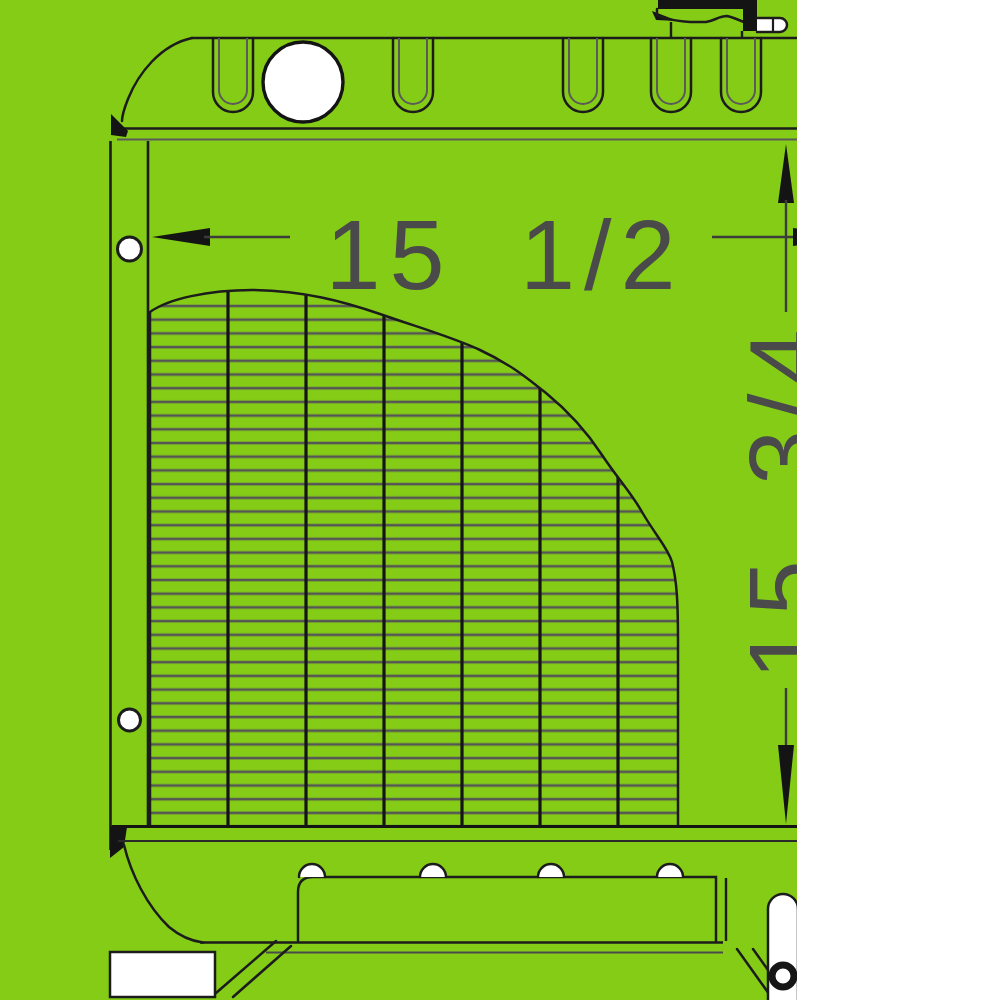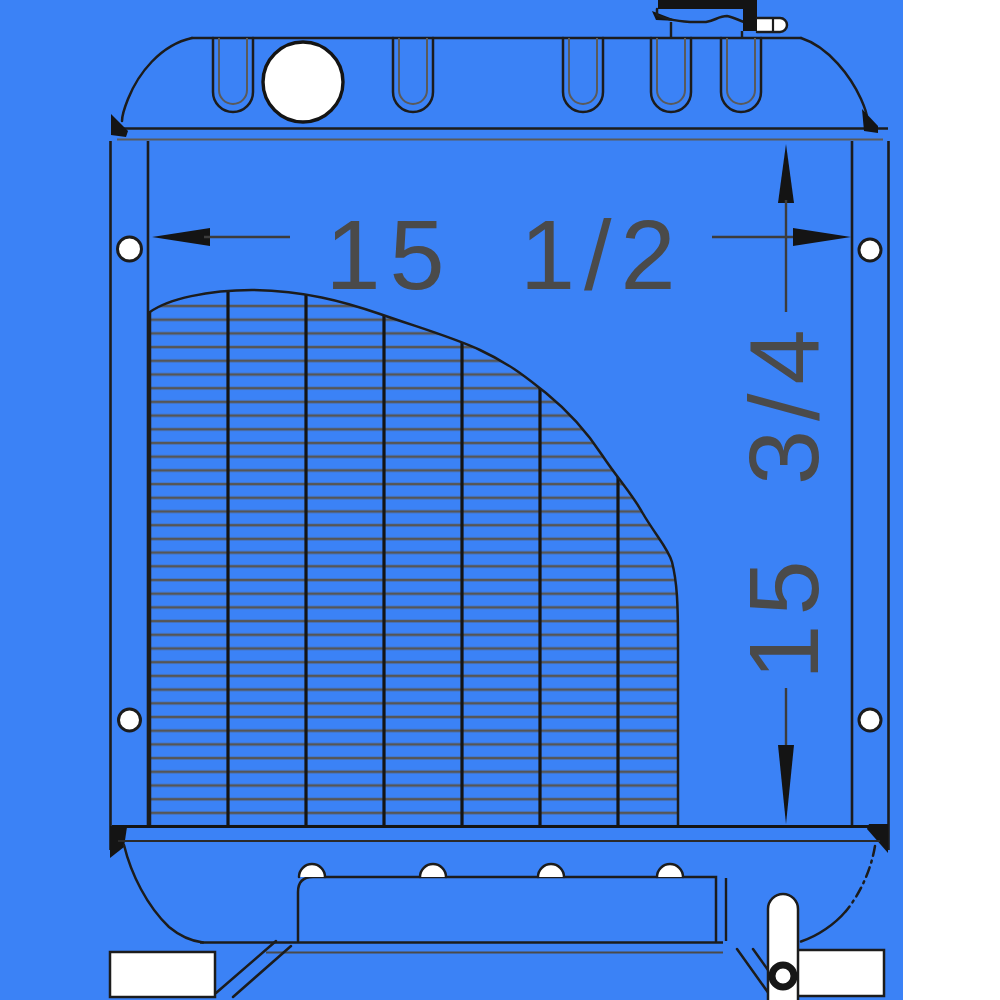--- a/index.html
+++ b/index.html
@@ -1,24 +1,24 @@
 <!DOCTYPE html>
 <html><head>
 <meta charset="utf-8">
 <style>
   html, body {
     margin: 0;
     padding: 0;
     background: #ffffff;
   }
   .stage {
-    width: 903px;
+    width: 797px;
     height: 1000px;
     position: relative;
-    background: #3b82f6;
+    background: #84cc16;
     overflow: hidden;
   }
   svg { display: block; }
   .outline  { stroke: #1c1c1c; stroke-width: 2.5; fill: none; stroke-linecap: round; }
   .outline-thin  { stroke: #5a5a5a; stroke-width: 2;   fill: none; }
   .solid    { fill: #141414; stroke: none; }
   .whitefill{ fill: #ffffff; }
   .dim-line { stroke: #3c3c3c; stroke-width: 2.4; fill: none; }
   .dim-text {
     font-family: "Liberation Sans", "DejaVu Sans", sans-serif;

